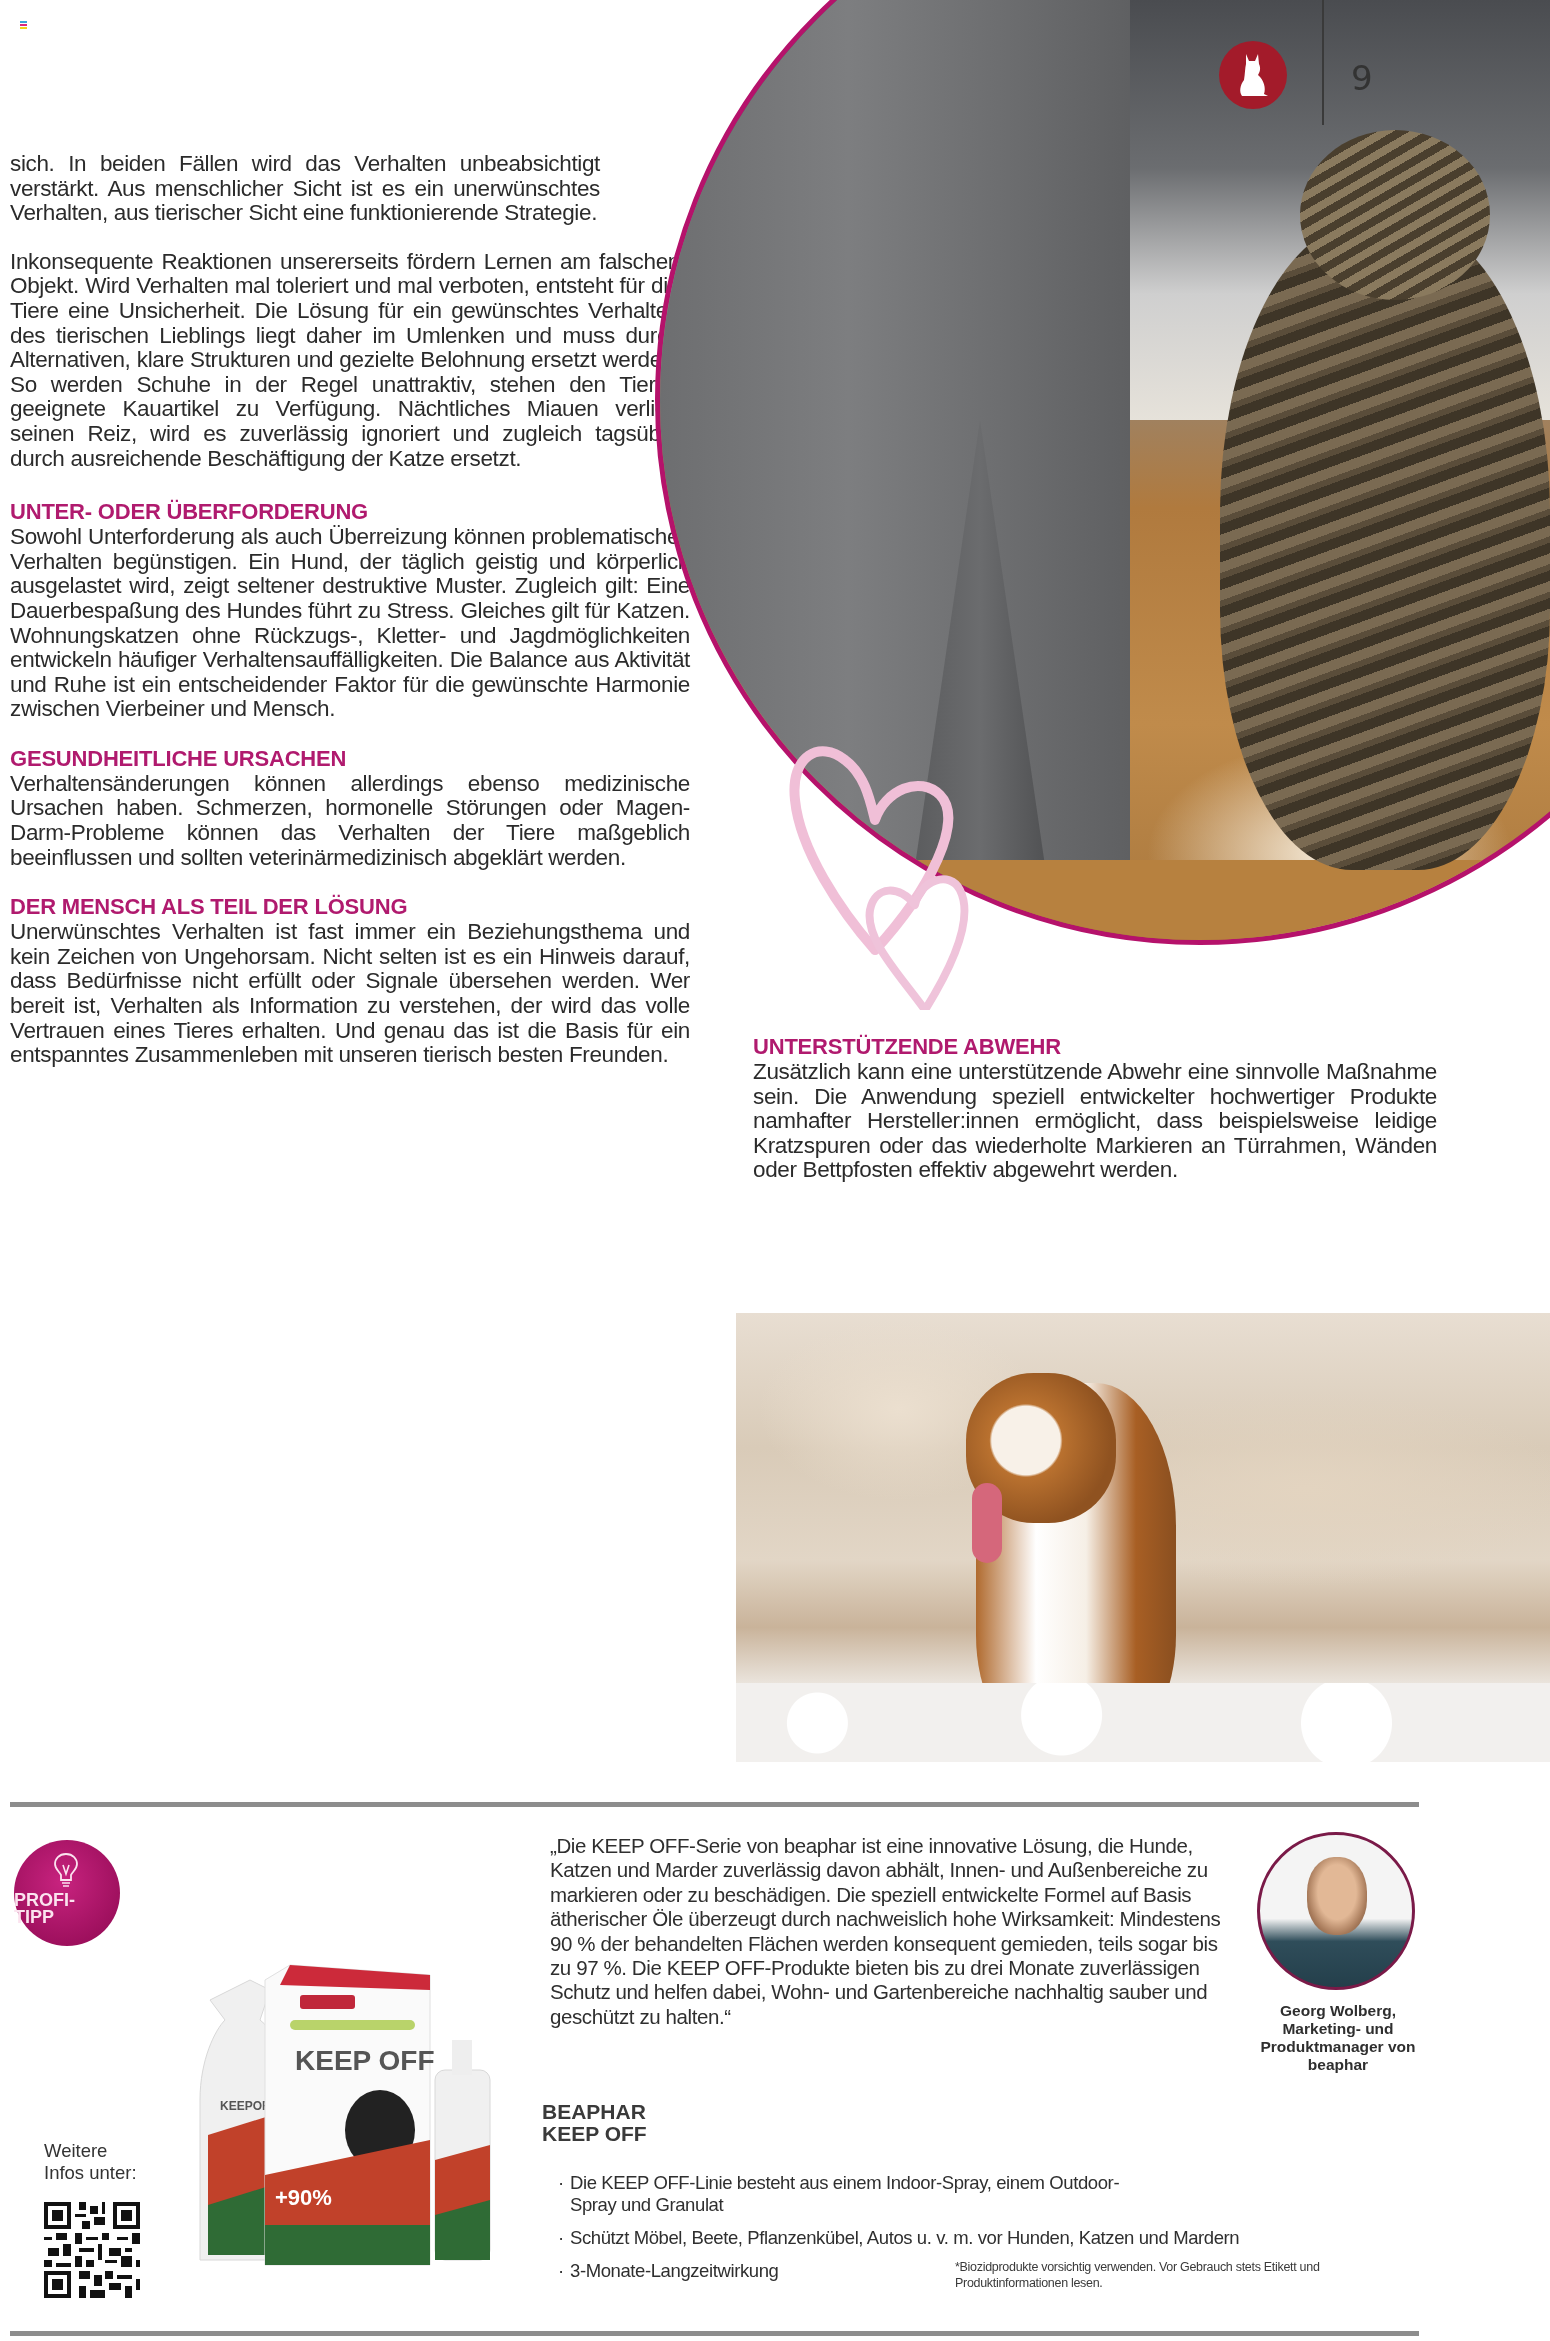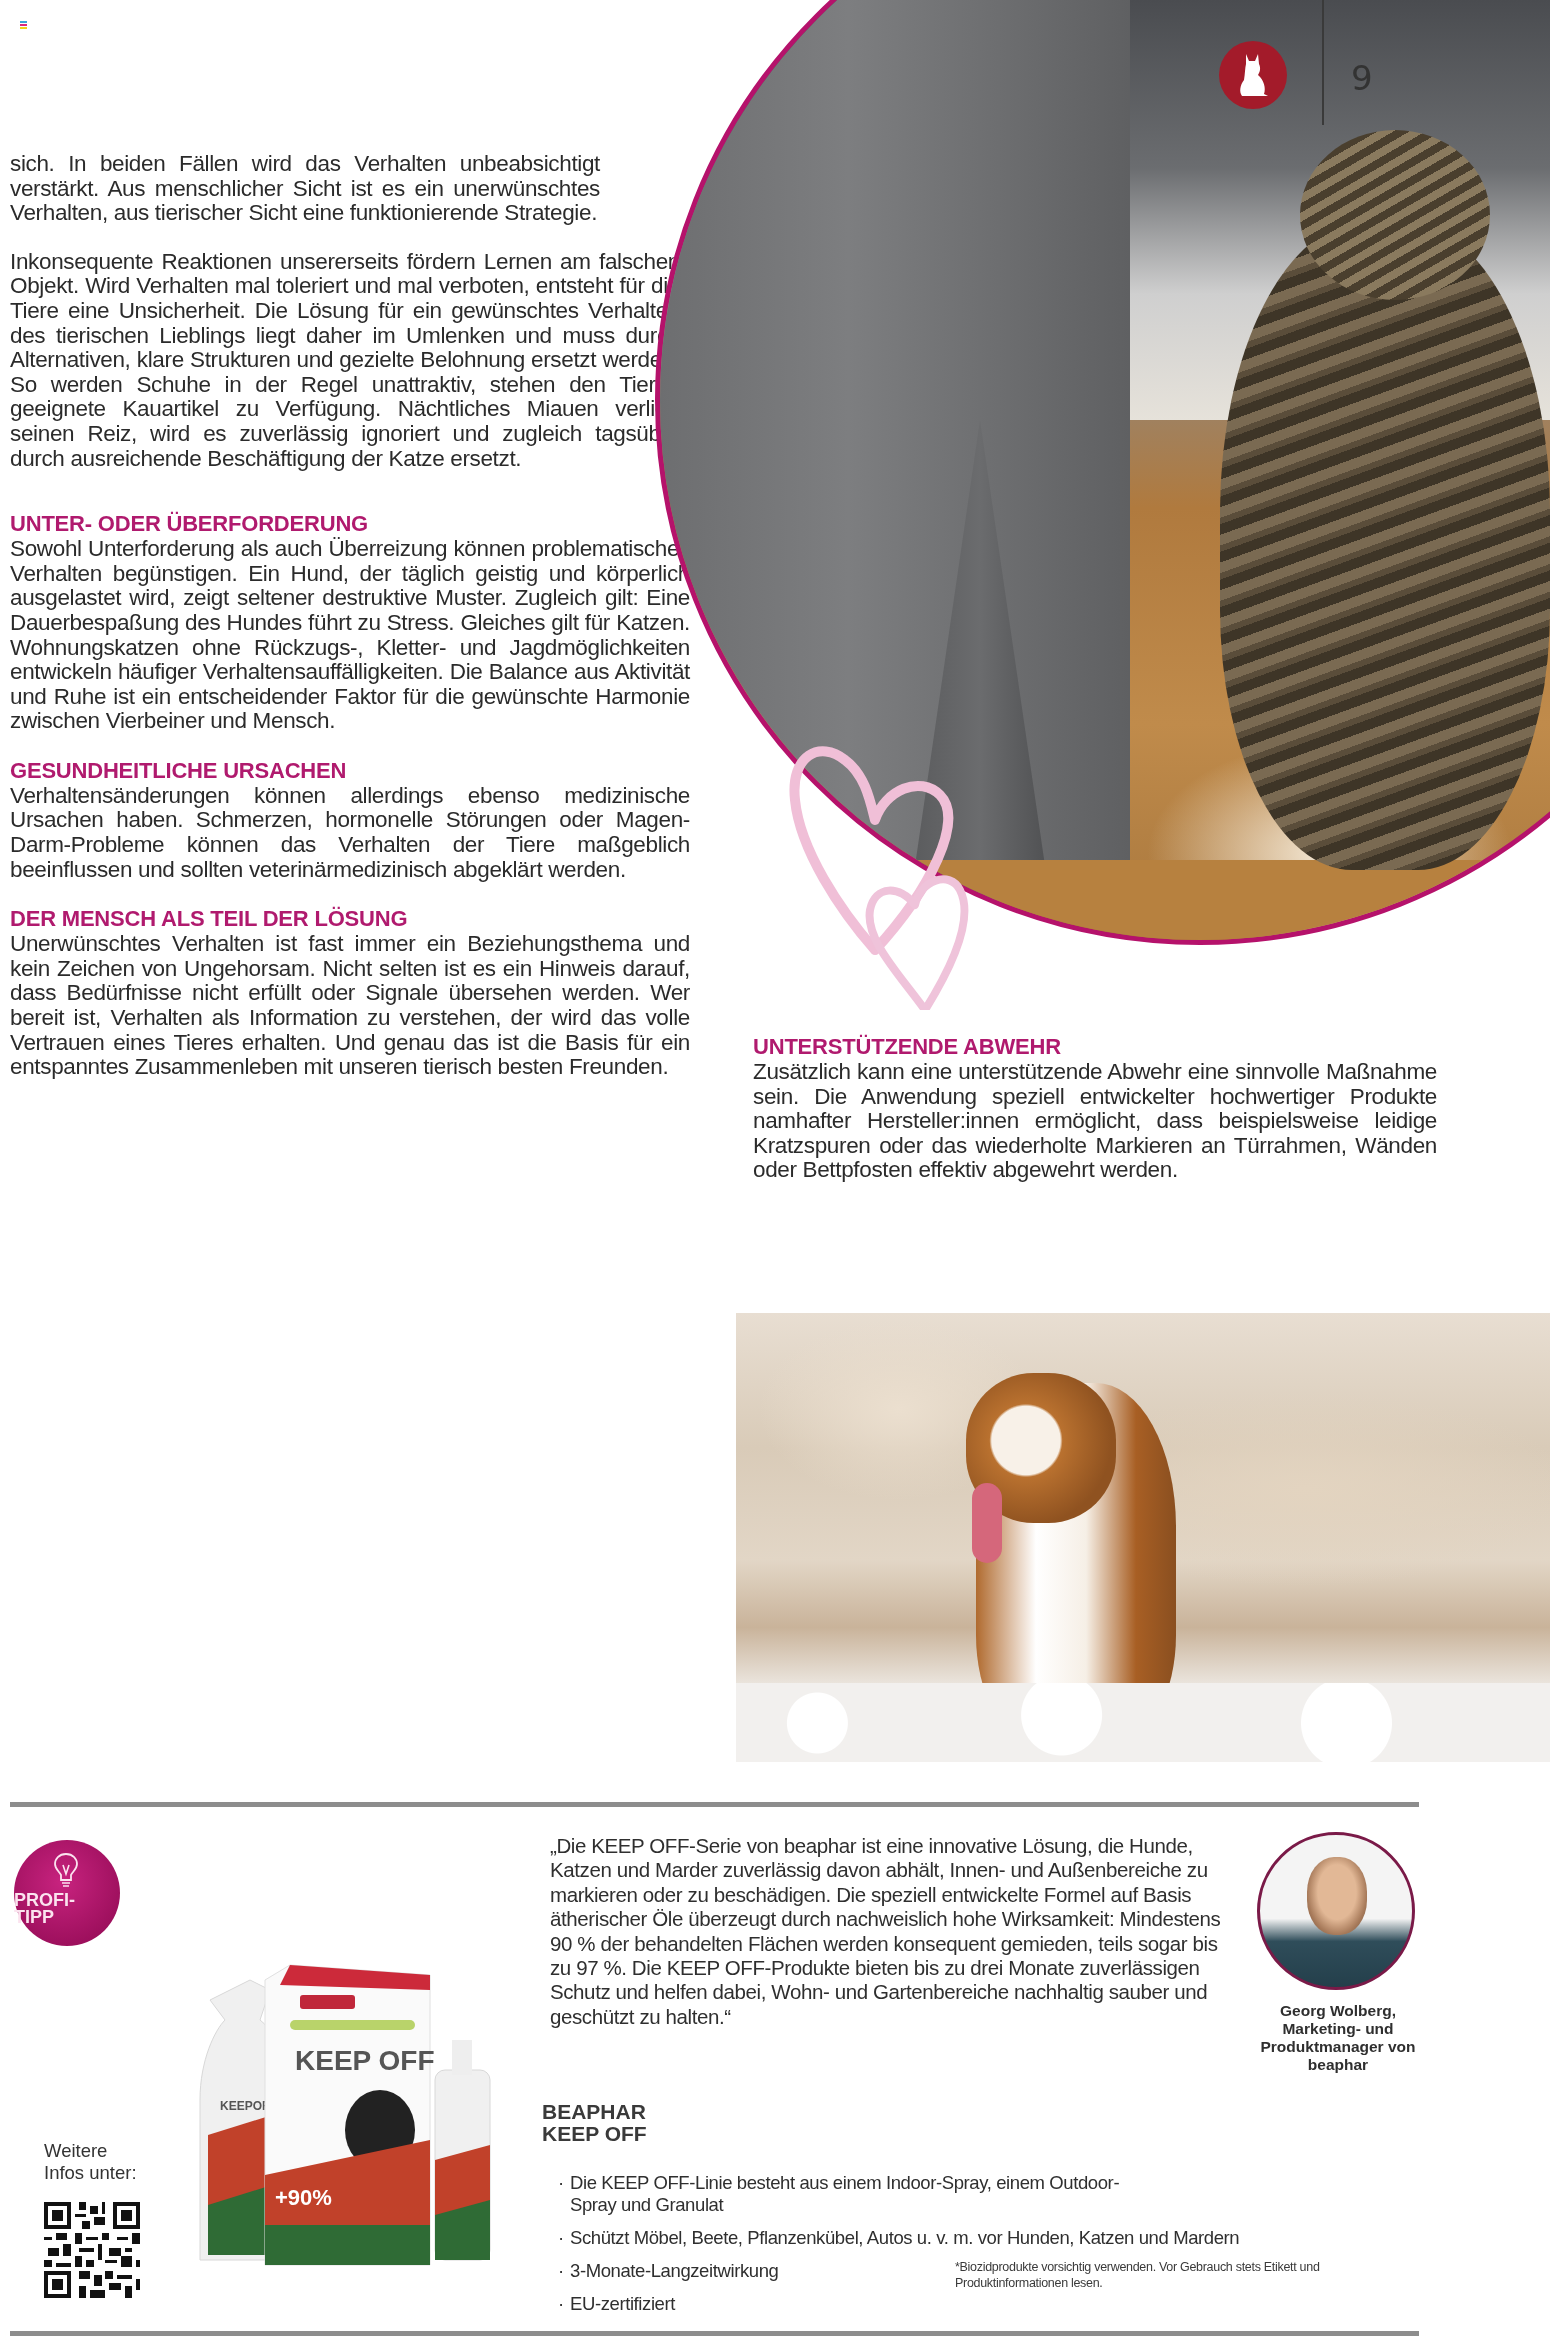--- a/index.html
+++ b/index.html
@@ -89,21 +89,21 @@
 <div class="abs printmark">
   <i style="background:#3aa6d8"></i>
     <i style="background:#d8287f"></i>
     <i style="background:#f2d21a"></i>
 </div>
 
 <div class="abs col-text" style="left:10px; top:152px; width:680px;">
   <p style="width:590px; text-align:justify;">sich. In beiden Fällen wird das Verhalten unbeabsichtigt verstärkt. Aus menschlicher Sicht ist es ein unerwünschtes Verhalten, aus tierischer Sicht eine funktionierende Strategie.</p>
   <p style="margin-top:24px; width:670px;">Inkonsequente Reaktionen unsererseits fördern Lernen am falschen Objekt. Wird Verhalten mal toleriert und mal verboten, entsteht für die Tiere eine Unsicherheit. Die Lösung für ein gewünschtes Verhalten des tierischen Lieblings liegt daher im Umlenken und muss durch Alternativen, klare Strukturen und gezielte Belohnung ersetzt werden. So werden Schuhe in der Regel unattraktiv, stehen den Tieren geeignete Kauartikel zu Verfügung. Nächtliches Miauen verliert seinen Reiz, wird es zuverlässig ignoriert und zugleich tagsüber durch ausreichende Beschäftigung der Katze ersetzt.</p>
 
-  <h2 class="heading" style="margin-top:40px;">UNTER- ODER ÜBERFORDERUNG</h2>
+  <h2 class="heading" style="margin-top:28px;">UNTER- ODER ÜBERFORDERUNG</h2>
   <p>Sowohl Unterforderung als auch Überreizung können problematisches Verhalten begünstigen. Ein Hund, der täglich geistig und körperlich ausgelastet wird, zeigt seltener destruktive Muster. Zugleich gilt: Eine Dauerbespaßung des Hundes führt zu Stress. Gleiches gilt für Katzen. Wohnungskatzen ohne Rückzugs-, Kletter- und Jagdmöglichkeiten entwickeln häufiger Verhaltensauffälligkeiten. Die Balance aus Aktivität und Ruhe ist ein entscheidender Faktor für die gewünschte Harmonie zwischen Vierbeiner und Mensch.</p>
 
   <h2 class="heading" style="margin-top:24px;">GESUNDHEITLICHE URSACHEN</h2>
   <p>Verhaltensänderungen können allerdings ebenso medizinische Ursachen haben. Schmerzen, hormonelle Störungen oder Magen-Darm-Probleme können das Verhalten der Tiere maßgeblich beeinflussen und sollten veterinärmedizinisch abgeklärt werden.</p>
 
   <h2 class="heading" style="margin-top:24px;">DER MENSCH ALS TEIL DER LÖSUNG</h2>
   <p>Unerwünschtes Verhalten ist fast immer ein Beziehungsthema und kein Zeichen von Ungehorsam. Nicht selten ist es ein Hinweis darauf, dass Bedürfnisse nicht erfüllt oder Signale übersehen werden. Wer bereit ist, Verhalten als Information zu verstehen, der wird das volle Vertrauen eines Tieres erhalten. Und genau das ist die Basis für ein entspanntes Zusammenleben mit unseren tierisch besten Freunden.</p>
 </div>
 
 <div class="abs circle-wrap">
@@ -214,19 +214,18 @@
 <div class="abs product-title">
   <div>BEAPHAR</div>
   <div>KEEP OFF</div>
 </div>
 
 <div class="abs bullets">
   <ul>
     <li style="width:570px;">Die KEEP OFF-Linie besteht aus einem Indoor-Spray, einem Outdoor-Spray und Granulat</li>
     <li>Schützt Möbel, Beete, Pflanzenkübel, Autos u. v. m. vor Hunden, Katzen und Mardern</li>
     <li>3-Monate-Langzeitwirkung</li>
-    <li>EU-zertifiziert</li>
   </ul>
 </div>
 
 <div class="abs footnote">*Biozidprodukte vorsichtig verwenden. Vor Gebrauch stets Etikett und Produktinformationen lesen.</div>
 
 <div class="abs rule" style="left:10px; top:2331px; width:1409px;"></div>
 
 </body></html>

